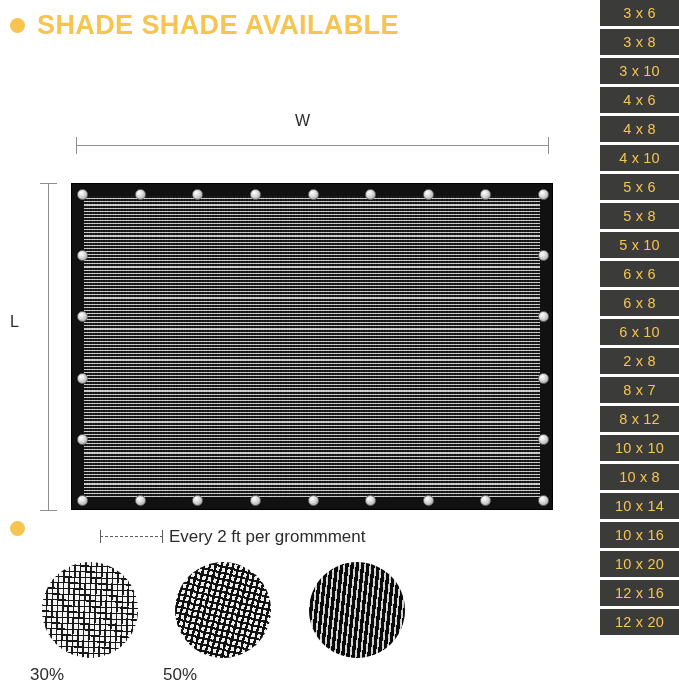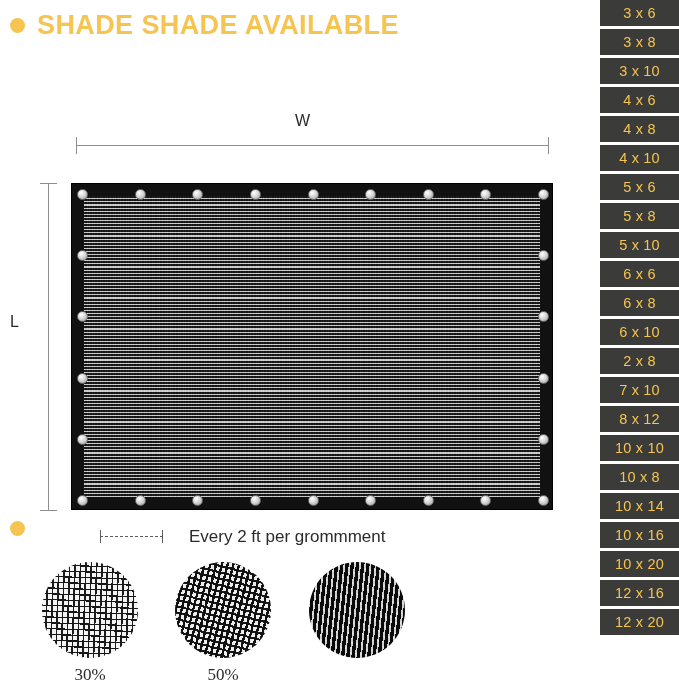--- a/index.html
+++ b/index.html
@@ -157,21 +157,21 @@
     box-sizing: border-box;
   }
 
   
   .spacing-note {
     position: absolute;
     left: 100px;
     top: 472px;
     display: flex;
     align-items: center;
-    gap: 26px;
+    gap: 6px;
   }
   .spacing-arrow {
     position: relative;
     width: 63px;
     height: 14px;
   }
   .spacing-arrow .bar {
     position: absolute;
     top: 6px;
     left: 0;
@@ -196,22 +196,20 @@
   .rates {
     position: absolute;
     left: 20px;
     top: 562px;
     width: 560px;
     height: 130px;
   }
   .rate {
     position: absolute;
     width: 120px;
-    text-align: center;
-    font-family: Liberation Serif, serif;
   }
   .rate .disc {
     width: 96px;
     height: 96px;
     border-radius: 50%;
     margin: 0 auto;
     background-color: #3a3a3a;
   }
   .rate .pct {
     margin-top: 7px;
@@ -363,21 +361,21 @@
       <div class="size-chip">4 x 6</div>
       <div class="size-chip">4 x 8</div>
       <div class="size-chip">4 x 10</div>
       <div class="size-chip">5 x 6</div>
       <div class="size-chip">5 x 8</div>
       <div class="size-chip">5 x 10</div>
       <div class="size-chip">6 x 6</div>
       <div class="size-chip">6 x 8</div>
       <div class="size-chip">6 x 10</div>
       <div class="size-chip">2 x 8</div>
-      <div class="size-chip">7 x 10</div>
+      <div class="size-chip">8 x 7</div>
       <div class="size-chip">8 x 12</div>
       <div class="size-chip">10 x 10</div>
       <div class="size-chip">10 x 8</div>
       <div class="size-chip">10 x 14</div>
       <div class="size-chip">10 x 16</div>
       <div class="size-chip">10 x 20</div>
       <div class="size-chip">12 x 16</div>
       <div class="size-chip">12 x 20</div>
     </div>
 

